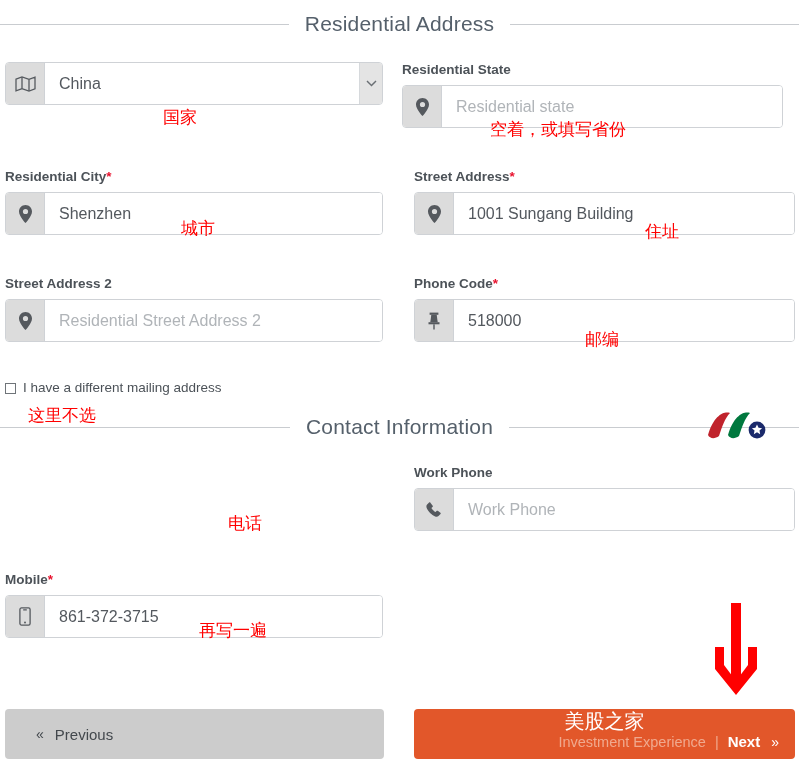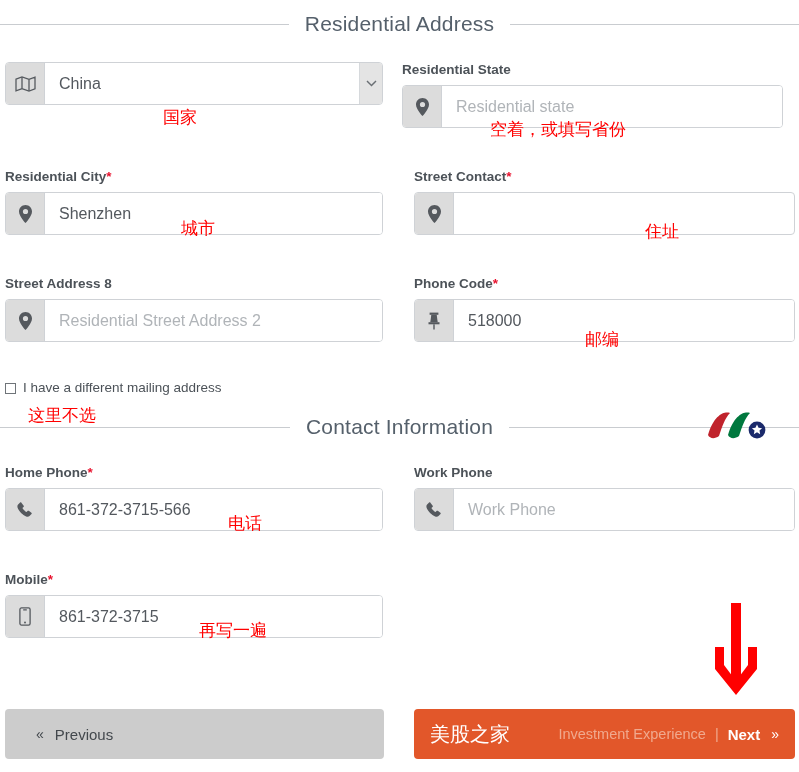--- a/index.html
+++ b/index.html
@@ -75,21 +75,21 @@
     position:absolute;height:50px;border-radius:4px;box-sizing:border-box;
     display:flex;align-items:center;
   }
   .btn-prev{
     left:5px;top:709px;width:379px;background:#cccccc;color:#43484d;
     padding-left:31px;font-size:15px;
   }
   .btn-prev .chev{margin-right:11px;font-size:14px;color:#43484d;}
   .btn-next{
     left:414px;top:709px;width:381px;background:#e2572a;color:#ffffff;
-    padding:0 16px;justify-content:flex-start;
+    padding:0 16px;justify-content:flex-start;flex-direction:column;
   }
   .wm{font-size:20px;color:#ffffff;line-height:24px;
       font-family:"DejaVu Sans","Liberation Sans",sans-serif;}
   .next-tail{margin-left:auto;display:flex;align-items:center;}
   .next-sub{font-size:14.5px;color:#f0a98e;margin-right:9px;}
   .next-pipe{font-size:14.5px;color:#f0a98e;margin-right:9px;}
   .next-lbl{font-size:15px;color:#ffffff;font-weight:bold;}
   .next-chev{font-size:14px;color:#ffffff;margin-left:11px;}
 </style>
 </head>
@@ -147,35 +147,36 @@
             <path d="M6.5 0C2.9 0 0 2.9 0 6.5 0 11.4 6.5 18 6.5 18S13 11.4 13 6.5C13 2.9 10.1 0 6.5 0Zm0 9.1a2.6 2.6 0 1 1 0-5.2 2.6 2.6 0 0 1 0 5.2Z"></path>
           </svg>
       </div>
       <div class="val">Shenzhen</div>
     </div>
   </div>
   <div class="note big" style="left:181px;top:219px;">城市</div>
 
   <div class="field" style="left:414px;top:169px;width:381px;">
     <div class="field-label">
-      <span>Street Contact</span><span class="req">*</span>
-    </div>
-    <div class="control">
-      <div class="addon">
-        <svg width="13" height="18" viewBox="0 0 13 18" fill="#55595e">
-            <path d="M6.5 0C2.9 0 0 2.9 0 6.5 0 11.4 6.5 18 6.5 18S13 11.4 13 6.5C13 2.9 10.1 0 6.5 0Zm0 9.1a2.6 2.6 0 1 1 0-5.2 2.6 2.6 0 0 1 0 5.2Z"></path>
-          </svg>
-      </div>
+      <span>Street Address</span><span class="req">*</span>
+    </div>
+    <div class="control">
+      <div class="addon">
+        <svg width="13" height="18" viewBox="0 0 13 18" fill="#55595e">
+            <path d="M6.5 0C2.9 0 0 2.9 0 6.5 0 11.4 6.5 18 6.5 18S13 11.4 13 6.5C13 2.9 10.1 0 6.5 0Zm0 9.1a2.6 2.6 0 1 1 0-5.2 2.6 2.6 0 0 1 0 5.2Z"></path>
+          </svg>
+      </div>
+      <div class="val">1001 Sungang Building</div>
     </div>
   </div>
   <div class="note big" style="left:645px;top:222px;">住址</div>
 
   <div class="field" style="left:5px;top:276px;width:378px;">
     <div class="field-label">
-      <span>Street Address 8</span><span class="req"></span>
+      <span>Street Address 2</span><span class="req"></span>
     </div>
     <div class="control">
       <div class="addon">
         <svg width="13" height="18" viewBox="0 0 13 18" fill="#55595e">
             <path d="M6.5 0C2.9 0 0 2.9 0 6.5 0 11.4 6.5 18 6.5 18S13 11.4 13 6.5C13 2.9 10.1 0 6.5 0Zm0 9.1a2.6 2.6 0 1 1 0-5.2 2.6 2.6 0 0 1 0 5.2Z"></path>
           </svg>
       </div>
       <div class="val placeholder">Residential Street Address 2</div>
     </div>
   </div>
@@ -212,33 +213,20 @@
 
   <div class="logo">
     <svg width="62" height="32" viewBox="0 0 62 32">
       <path d="M2 26 C8 6, 18 2, 24 4 C19 9, 16 18, 13 27 C9 30, 4 30, 2 26Z" fill="#c0232c"></path>
       <path d="M22 26 C28 6, 38 2, 44 4 C39 9, 36 18, 33 27 C29 30, 24 30, 22 26Z" fill="#00783e"></path>
       <circle cx="51" cy="21" r="8.4" fill="#1b2a6b"></circle>
       <path d="M51 15.4l1.55 3.35 3.55.4-2.65 2.45.75 3.55L51 23.3l-3.2 1.85.75-3.55-2.65-2.45 3.55-.4z" fill="#ffffff"></path>
     </svg>
   </div>
 
-  <div class="field" style="left:5px;top:465px;width:378px;">
-    <div class="field-label">
-      <span>Home Phone</span><span class="req">*</span>
-    </div>
-    <div class="control">
-      <div class="addon">
-        <svg width="16" height="16" viewBox="0 0 16 16" fill="#55595e">
-            <path d="M3.1.6 1.1 2.6C.3 3.4.2 4.7.7 6c1.3 3.4 5 7.1 8.4 8.4 1.3.5 2.6.4 3.4-.4l2-2c.4-.4.3-1-.1-1.3l-2.6-1.9c-.4-.3-1-.2-1.3.2l-.9 1.1c-1.5-.7-3.5-2.7-4.2-4.2l1.1-.9c.4-.3.5-.9.2-1.3L4.4.7C4.1.3 3.5.2 3.1.6Z"></path>
-          </svg>
-      </div>
-      <div class="val">861-372-3715-566</div>
-    </div>
-  </div>
   <div class="note big" style="left:228px;top:514px;">电话</div>
 
   <div class="field" style="left:414px;top:465px;width:381px;">
     <div class="field-label">
       <span>Work Phone</span><span class="req"></span>
     </div>
     <div class="control">
       <div class="addon">
         <svg width="16" height="16" viewBox="0 0 16 16" fill="#55595e">
             <path d="M3.1.6 1.1 2.6C.3 3.4.2 4.7.7 6c1.3 3.4 5 7.1 8.4 8.4 1.3.5 2.6.4 3.4-.4l2-2c.4-.4.3-1-.1-1.3l-2.6-1.9c-.4-.3-1-.2-1.3.2l-.9 1.1c-1.5-.7-3.5-2.7-4.2-4.2l1.1-.9c.4-.3.5-.9.2-1.3L4.4.7C4.1.3 3.5.2 3.1.6Z"></path>

